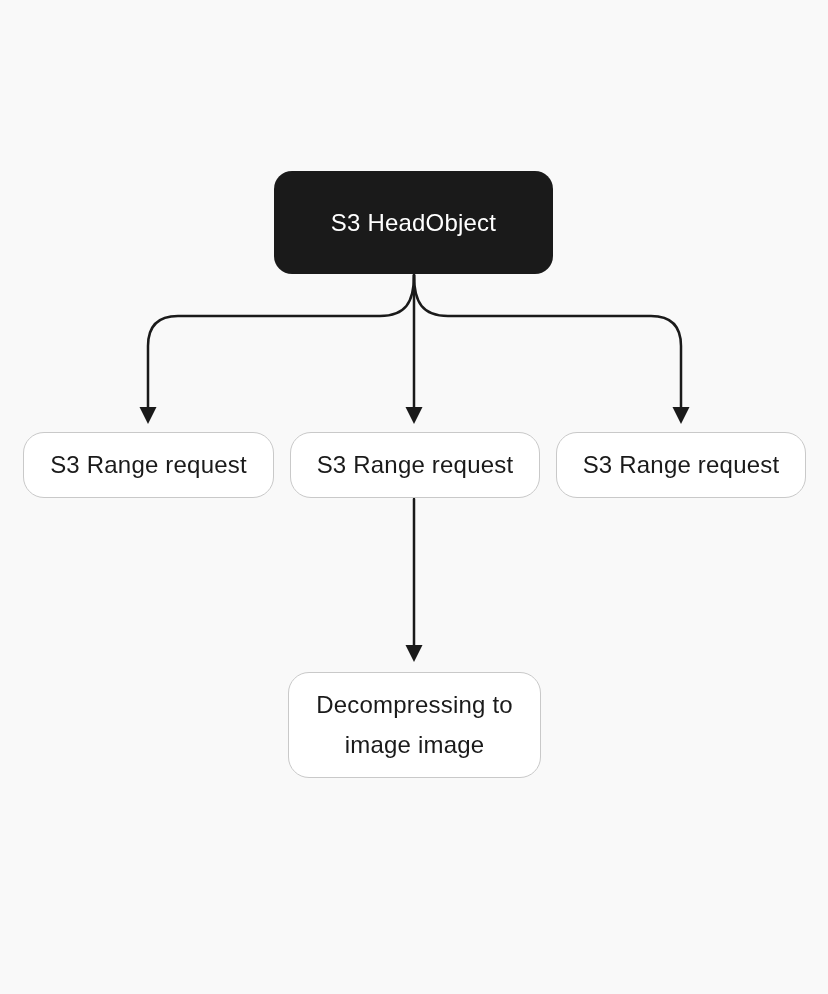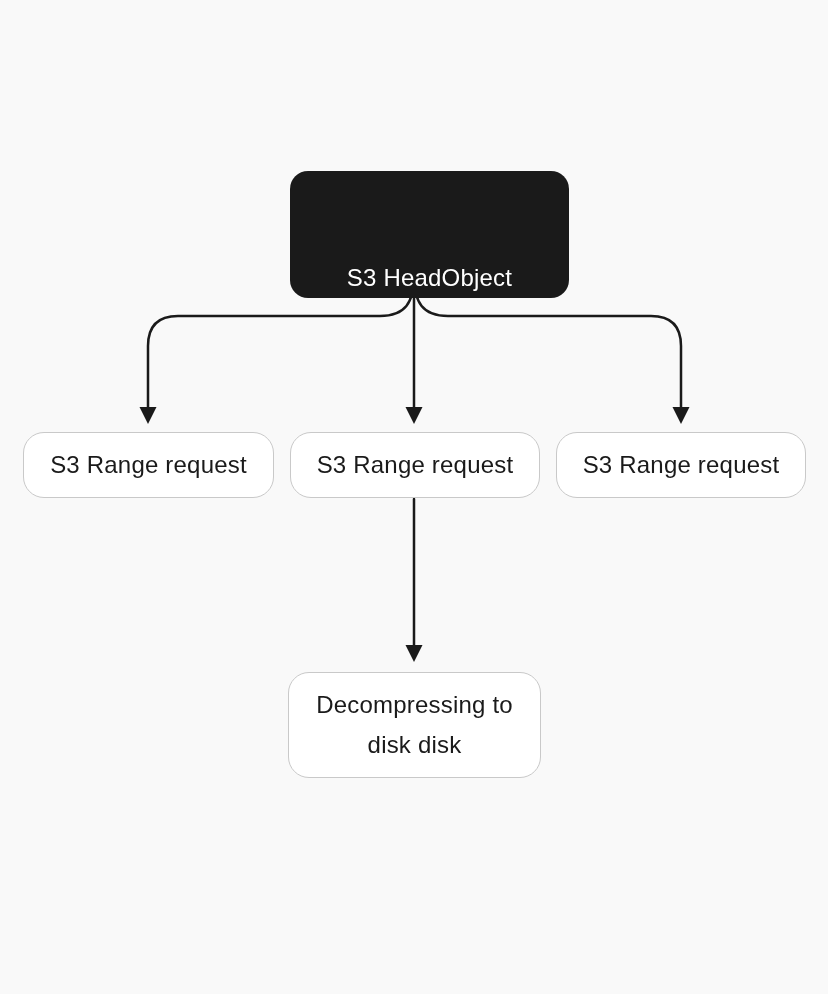--- a/index.html
+++ b/index.html
@@ -50,25 +50,24 @@
     background: #ffffff;
     border: 1.5px solid #c9c9c9;
     border-radius: 21px;
   }
   .node--dark {
     background: #1a1a1a;
     color: #ffffff;
     border-radius: 18px;
   }
   .node--root {
-    left: 290px;
+    left: 274px;
     top: 171px;
     width: 279px;
-    height: 127px;
-    align-items: flex-end;
+    height: 103px;
   }
   .node--range-1 {
     left: 23px;
     top: 432px;
     width: 251px;
     height: 66px;
   }
   .node--range-2 {
     left: 290px;
     top: 432px;
@@ -127,16 +126,16 @@
 
   <div class="node node--light node--range-2">
     <span>S3 Range request</span>
   </div>
 
   <div class="node node--light node--range-3">
     <span>S3 Range request</span>
   </div>
 
   <div class="node node--light node--decompress">
-    <span>Decompressing to disk disk</span>
+    <span>Decompressing to image image</span>
   </div>
 
 </div>
 
 </body></html>

